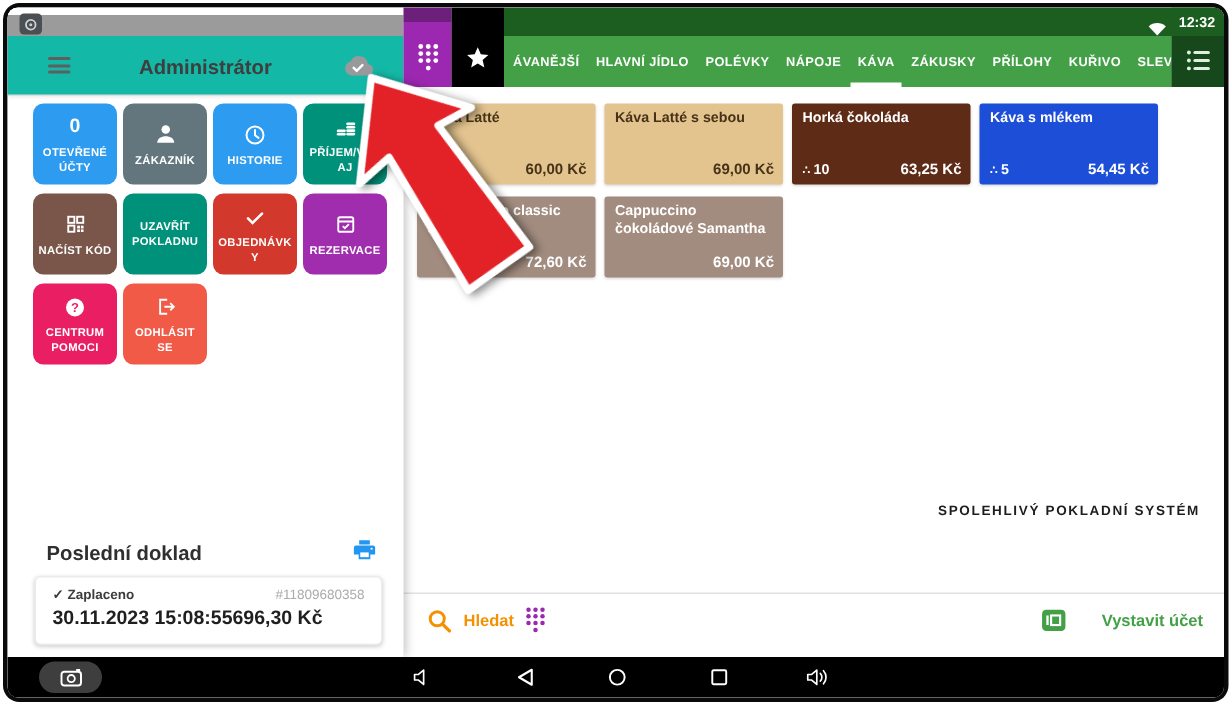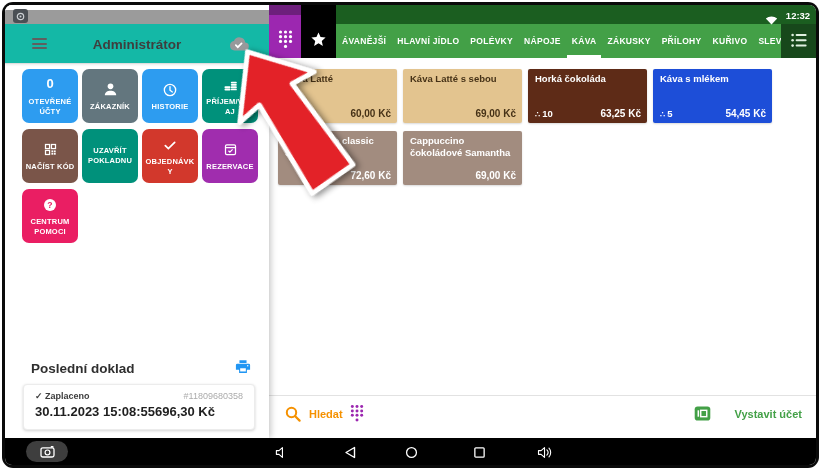--- a/index.html
+++ b/index.html
@@ -209,20 +209,21 @@
       </div>
       <div class="ptile p5">
         <div class="pname">Cappuccino čokoládové Samantha</div>
         <div class="pbottom">
               <span class="pprice">69,00 Kč</span>
             </div>
       </div>
     </div>
 
     <div class="logo">
+      <div class="tagline">SPOLEHLIVÝ POKLADNÍ SYSTÉM</div>
     </div>
 
     <div class="action-bar">
       <div class="search-group">
         <svg width="16" height="16" viewBox="0 0 16 16">
               <circle cx="6.5" cy="6.5" r="4.7" fill="none" stroke="#F59100" stroke-width="2"></circle>
               <path d="M10.2 10.2 L14.6 14.6" stroke="#F59100" stroke-width="2.2" stroke-linecap="round"></path>
             </svg>
         <span class="search-label">Hledat</span>
       </div>
@@ -347,20 +348,30 @@
         </div>
         <div class="tile lt10">
           <div class="ticon">
                 <svg width="16" height="16" viewBox="0 0 24 24">
                   <circle cx="12" cy="12" r="9" fill="#fff"></circle>
                   <text x="12" y="16.6" text-anchor="middle" font-family="Liberation Sans, sans-serif" font-size="13" font-weight="bold" fill="#EA1E63">?</text>
                 </svg>
               </div>
           <div class="tlabel">CENTRUM POMOCI</div>
         </div>
+        <div class="tile lt11">
+          <div class="ticon">
+                <svg width="15" height="15" viewBox="0 0 24 24">
+                  <path d="M13.5 4.5H6v15h7.5" fill="none" stroke="#fff" stroke-width="2"></path>
+                  <path d="M10.5 12h9.5" stroke="#fff" stroke-width="2"></path>
+                  <path d="M16.8 8.2l3.8 3.8-3.8 3.8" fill="none" stroke="#fff" stroke-width="2"></path>
+                </svg>
+              </div>
+          <div class="tlabel">ODHLÁSIT SE</div>
+        </div>
       </div>
 
       <div class="lr-title">Poslední doklad</div>
       <div class="printer">
         <svg width="18" height="17" viewBox="0 0 24 24">
               <g fill="#2196F3">
                 <path d="M7 3h10v4H7z"></path>
                 <path d="M4 8h16a2 2 0 0 1 2 2v6.5h-4.5V21h-11v-4.5H2V10a2 2 0 0 1 2-2z"></path>
               </g>
               <rect x="8" y="14.5" width="8" height="4.5" fill="#fff"></rect>

